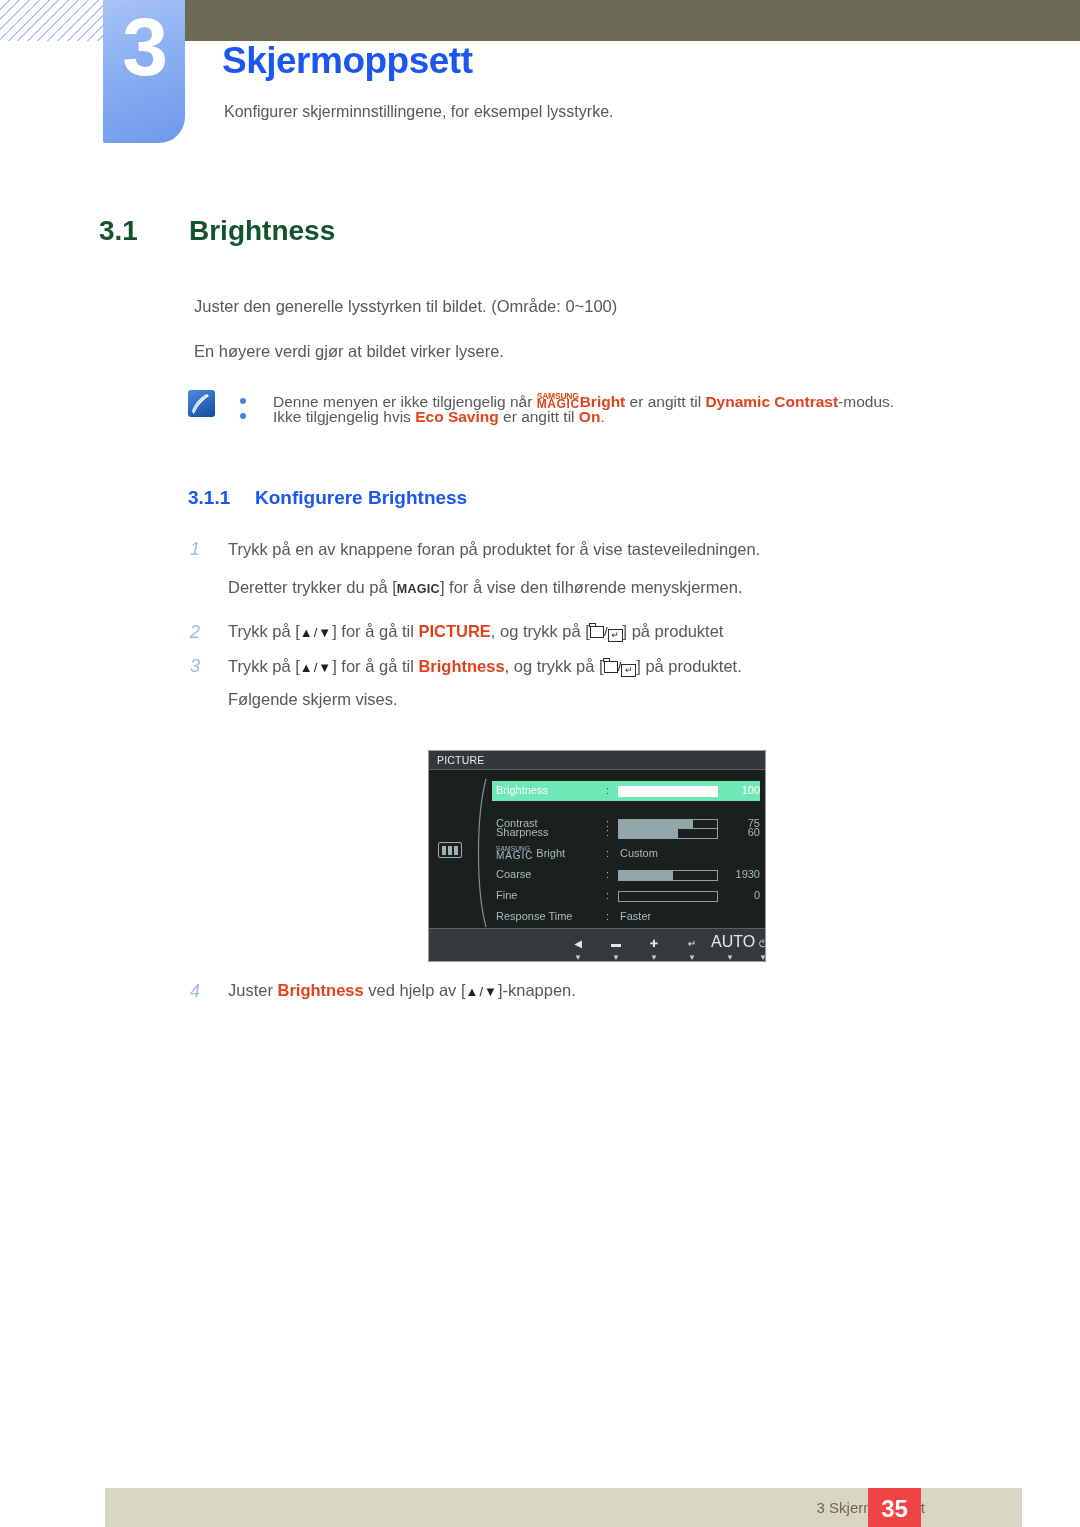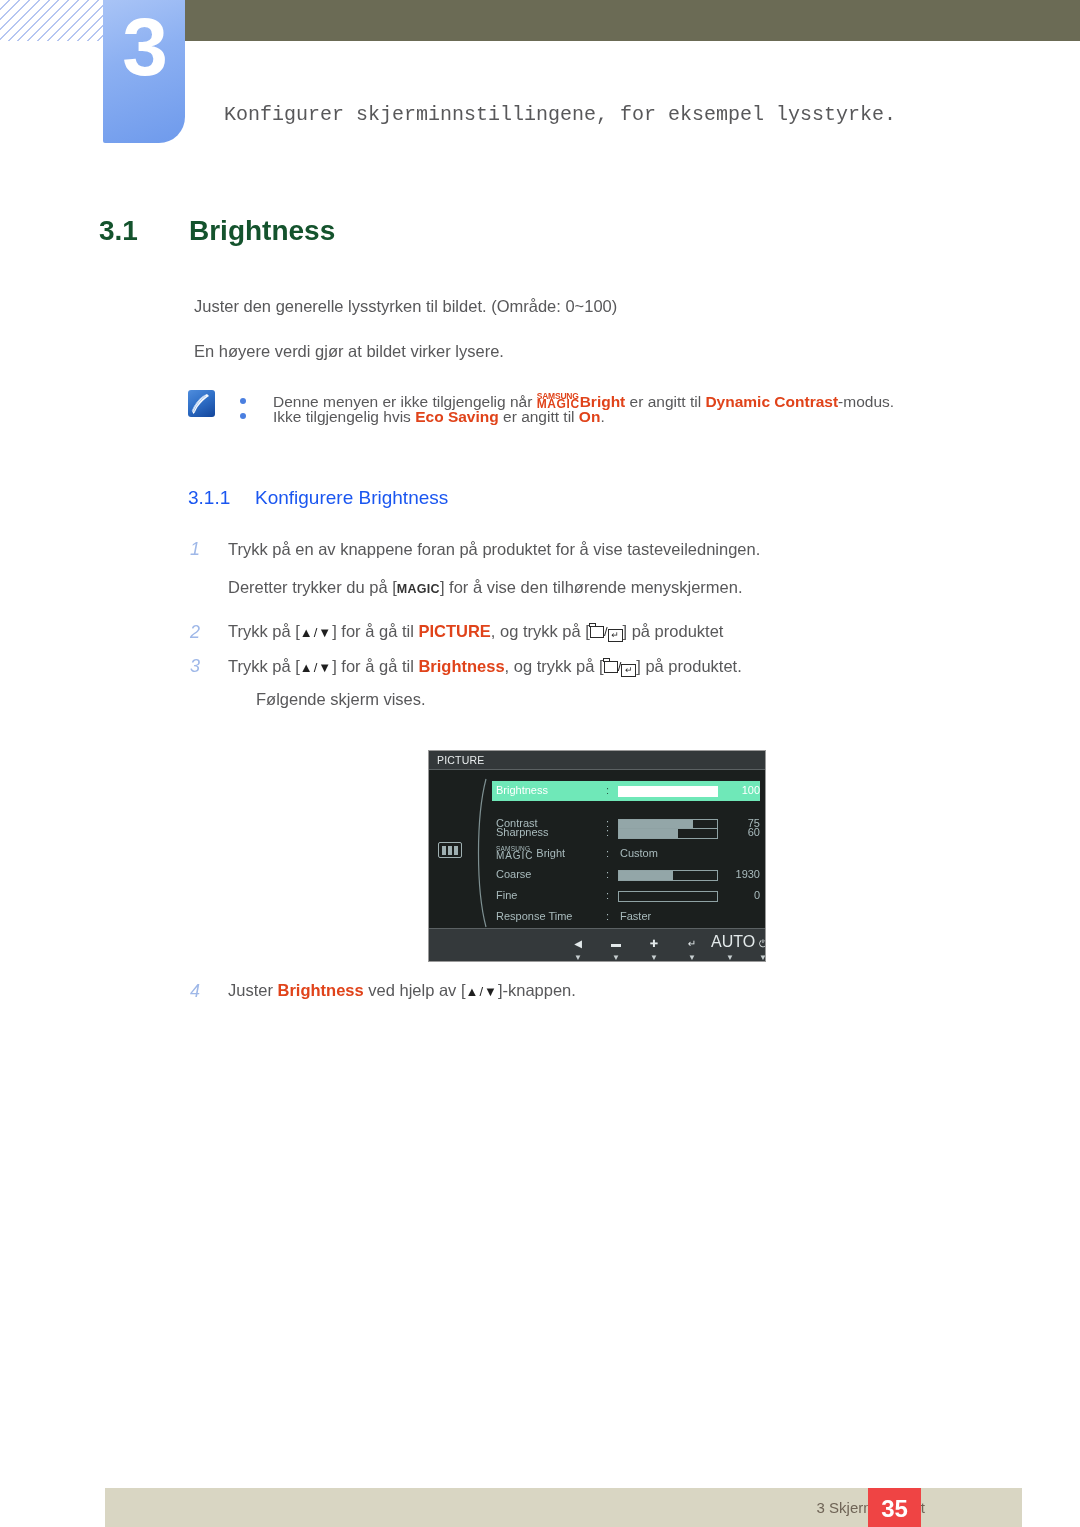--- a/index.html
+++ b/index.html
@@ -66,42 +66,41 @@
     position: absolute;
     left: 222px; top: 40px;
     font-size: 37px;
     font-weight: bold;
     color: #1a56f0;
     letter-spacing: -0.5px;
   }
   #chapter-subtitle {
     position: absolute;
     left: 224px; top: 103px;
-    font-size: 20px;
+    font-size: 16px;
     color: #58585a;
-    font-family: Liberation Mono, monospace;
   }
 
   
   #section-heading {
     position: absolute;
     left: 99px; top: 215px;
     font-size: 28px;
     font-weight: bold;
     color: #14532d;
   }
   #section-heading .sec-num {
     display: inline-block;
     width: 90px;
   }
   #subsection-heading {
     position: absolute;
     left: 188px; top: 487px;
     font-size: 19px;
-    font-weight: normal;
+    font-weight: bold;
     color: #1a56f0;
   }
   #subsection-heading .sub-num {
     display: inline-block;
     width: 67px;
   }
 
   
   .para {
     position: absolute;
@@ -187,21 +186,21 @@
     color: #58585a;
     white-space: nowrap;
   }
   #step1-num { top: 539px; }
   #step1-text { top: 540px; }
   #step1b-text { top: 578px; left: 228px; }
   #step2-num { top: 622px; }
   #step2-text { top: 622px; }
   #step3-num { top: 656px; }
   #step3-text { top: 657px; }
-  #step3b-text { top: 690px; left: 228px; margin-left: 28px; }
+  #step3b-text { top: 690px; left: 228px; }
   #step4-num { top: 981px; }
   #step4-text { top: 981px; }
 
   .key-menu {
     font-size: 12.5px;
     font-weight: bold;
     color: #333333;
     letter-spacing: 0.3px;
   }
   .key-arrows {
@@ -434,20 +433,21 @@
 </style>
 </head>
 <body>
 
 <div id="header">
   <div id="hatch-panel"></div>
   <div id="olive-bar"></div>
   <div id="chapter-number-block">
     <div id="chapter-number">3</div>
   </div>
+  <div id="chapter-title">Skjermoppsett</div>
   <div id="chapter-subtitle">Konfigurer skjerminnstillingene, for eksempel lysstyrke.</div>
 </div>
 
 <div id="section-heading">
   <span class="sec-num">3.1</span><span>Brightness</span>
 </div>
 
 <div class="para" id="para-range">Juster den generelle lysstyrken til bildet. (Område: 0~100)</div>
 <div class="para" id="para-higher">En høyere verdi gjør at bildet virker lysere.</div>
 

